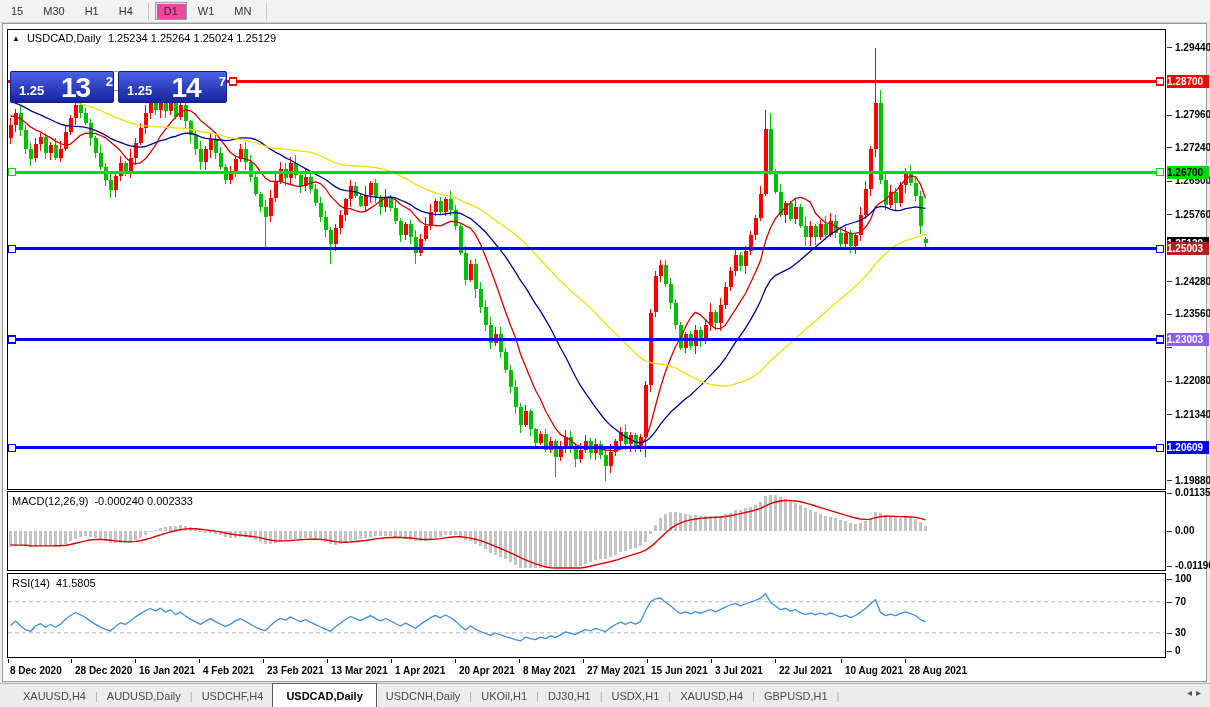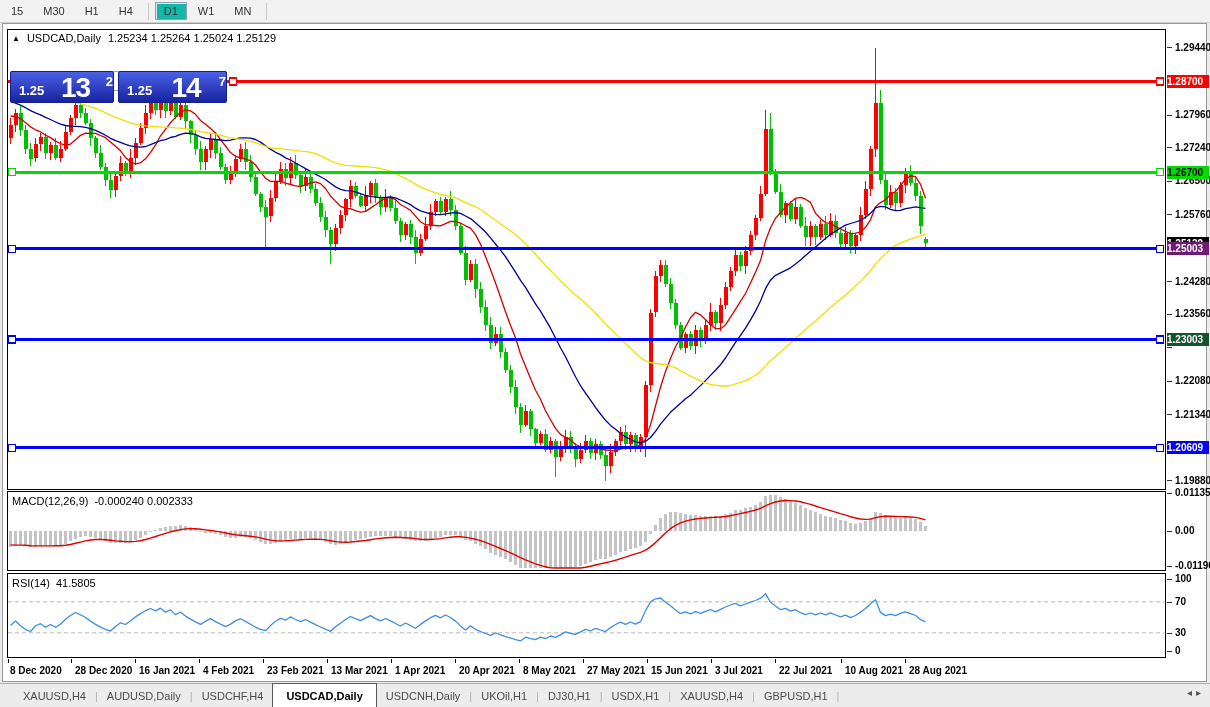--- a/index.html
+++ b/index.html
@@ -2,21 +2,21 @@
 <html><head>
 <meta charset="utf-8">
 <style>
   html,body{margin:0;padding:0;background:#ececec;width:1210px;height:707px;overflow:hidden;
     font-family:"Liberation Sans","DejaVu Sans",sans-serif;position:relative;}
   *{box-sizing:border-box;}
   
   #toolbar{position:absolute;left:0;top:0;width:1210px;height:23px;background:#f2f2f2;
     border-bottom:1px solid #cfcfcf;display:flex;align-items:center;padding-left:1px;}
   .tf-btn{font-size:11px;color:#333;padding:2px 8px;margin:0 1px;border:1px solid transparent;cursor:default;}
-  .tf-btn.active{border:1px solid #8fa0b4;background:#14b8a6;box-shadow:inset 1px 1px 0 #dfe5ee;}
+  .tf-btn.active{border:1px solid #8fa0b4;background:#ec4899;box-shadow:inset 1px 1px 0 #dfe5ee;}
   .tf-sep{width:1px;height:17px;background:#c9c9c9;margin:0 5px;}
   
   #window{position:absolute;left:2px;top:23px;width:1205px;height:659px;background:#fff;border:1px solid #9a9a9a;}
   .pane{position:absolute;border:1px solid #000;background:#fff;}
   #main-pane{left:7px;top:29px;width:1159px;height:461px;}
   #macd-pane{left:7px;top:491px;width:1159px;height:80px;}
   #rsi-pane{left:7px;top:573px;width:1159px;height:85px;}
   .pane svg{position:absolute;left:0;top:0;}
   
   #chart-header{position:absolute;left:12px;top:32px;font-size:11px;color:#000;display:flex;gap:7px;align-items:baseline;z-index:30;}
@@ -738,22 +738,22 @@
     <div class="tick-label" style="top: 341.8px; margin-left: 48px;">1.22820</div>
     <div class="tick" style="top: 380.815px;"></div>
     <div class="tick-label" style="top: 375.315px;">1.22080</div>
     <div class="tick" style="top: 414.329px;"></div>
     <div class="tick-label" style="top: 408.829px;">1.21340</div>
     <div class="tick" style="top: 480.453px;"></div>
     <div class="tick-label" style="top: 474.953px;">1.19880</div>
     <div class="px-label" style="top: 74.9947px; background: rgb(255, 0, 0); color: rgb(255, 255, 255);">1.28700</div>
     <div class="px-label" style="top: 165.575px; background: rgb(0, 220, 0); color: rgb(0, 0, 0);">1.26700</div>
     <div class="px-label" style="top: 236.725px; background: rgb(0, 0, 0); color: rgb(255, 255, 255);">1.25129</div>
-    <div class="px-label" style="top: 242.432px; background: #701a75; color: rgb(255, 255, 255);">1.25003</div>
-    <div class="px-label" style="top: 333.012px; background: #14532d; color: rgb(255, 255, 255);">1.23003</div>
+    <div class="px-label" style="top: 242.432px; background: #b91c1c; color: rgb(255, 255, 255);">1.25003</div>
+    <div class="px-label" style="top: 333.012px; background: #8b5cf6; color: rgb(255, 255, 255);">1.23003</div>
     <div class="px-label" style="top: 441.436px; background: rgb(0, 0, 255); color: rgb(255, 255, 255);">1.20609</div>
     <div class="tick" style="top: 492.5px;"></div>
     <div class="tick-label" style="top: 487px;">0.01135</div>
     <div class="tick" style="top: 530.5px;"></div>
     <div class="tick-label" style="top: 525px;">0.00</div>
     <div class="tick" style="top: 565.5px;"></div>
     <div class="tick-label" style="top: 560px;">-0.01190</div>
     <div class="tick" style="top: 578.5px;"></div>
     <div class="tick-label" style="top: 573px;">100</div>
     <div class="tick" style="top: 601.5px;"></div>

